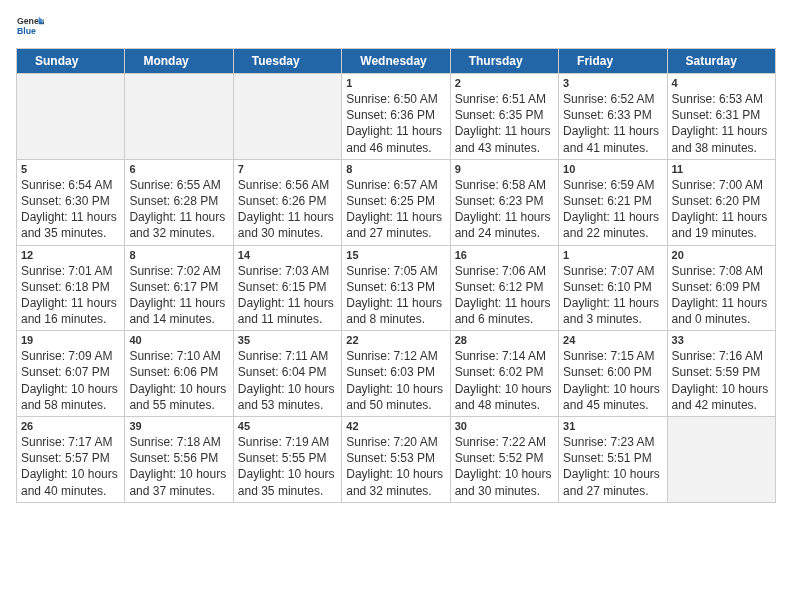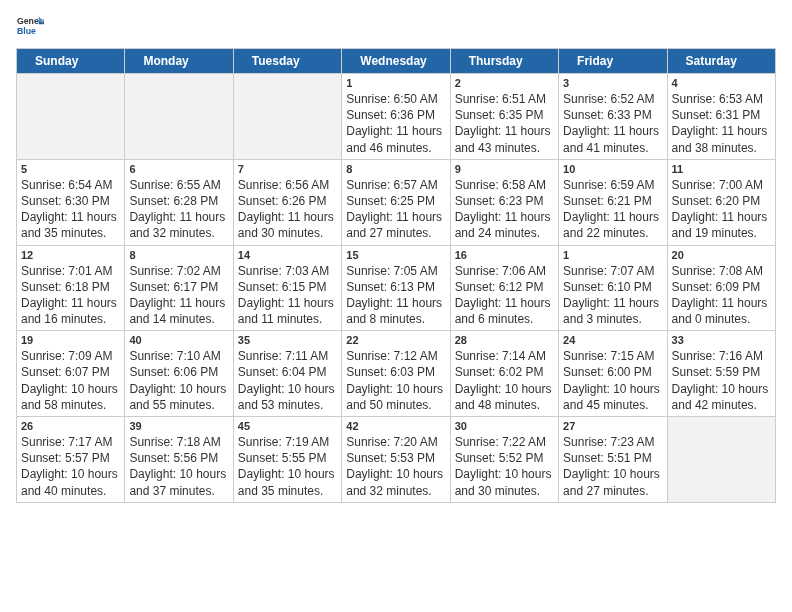--- a/index.html
+++ b/index.html
@@ -242,20 +242,20 @@
           </td>
           <td>
             <div class="day-num">42</div>
             <div class="day-info">Sunrise: 7:20 AM<br>Sunset: 5:53 PM<br>Daylight: 10 hours<br>and 32 minutes.</div>
           </td>
           <td>
             <div class="day-num">30</div>
             <div class="day-info">Sunrise: 7:22 AM<br>Sunset: 5:52 PM<br>Daylight: 10 hours<br>and 30 minutes.</div>
           </td>
           <td>
-            <div class="day-num">27</div>
+            <div class="day-num">31</div>
             <div class="day-info">Sunrise: 7:23 AM<br>Sunset: 5:51 PM<br>Daylight: 10 hours<br>and 27 minutes.</div>
           </td>
           <td class="shaded"></td>
         </tr>
       </tbody>
   </table>
 </div>
 
 </body></html>

